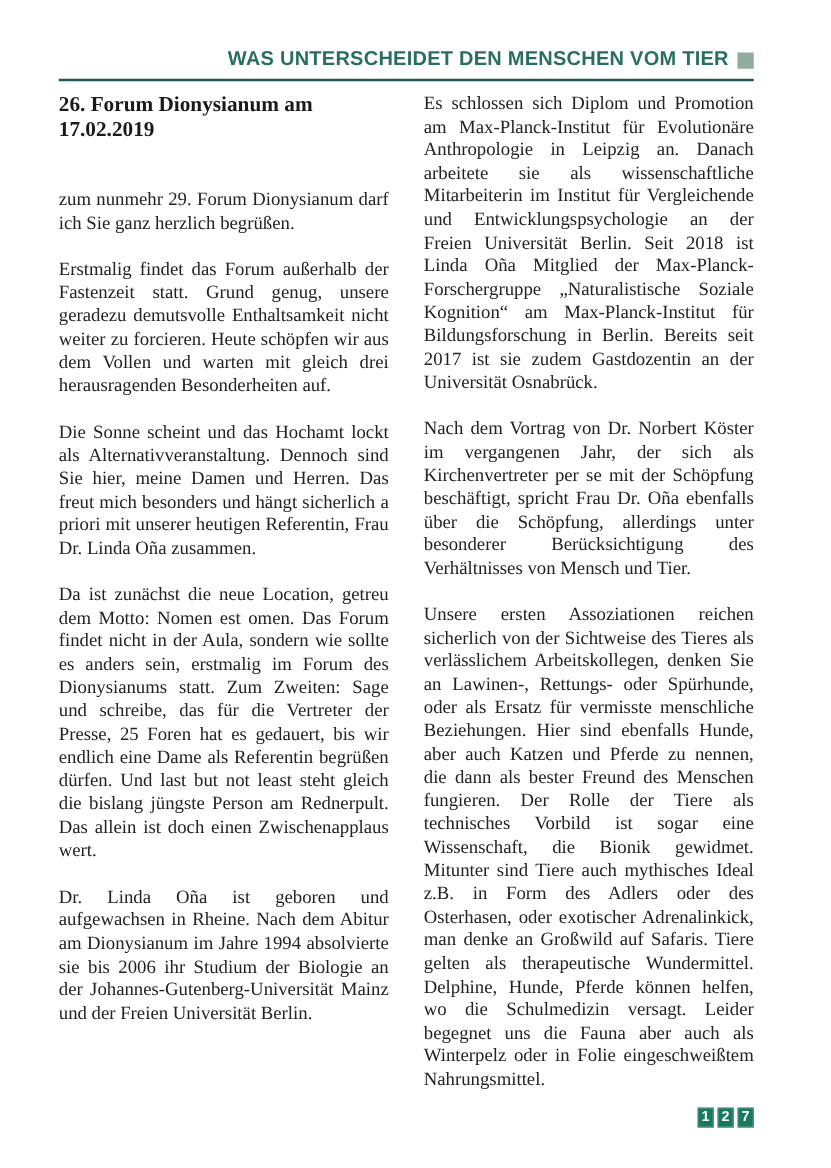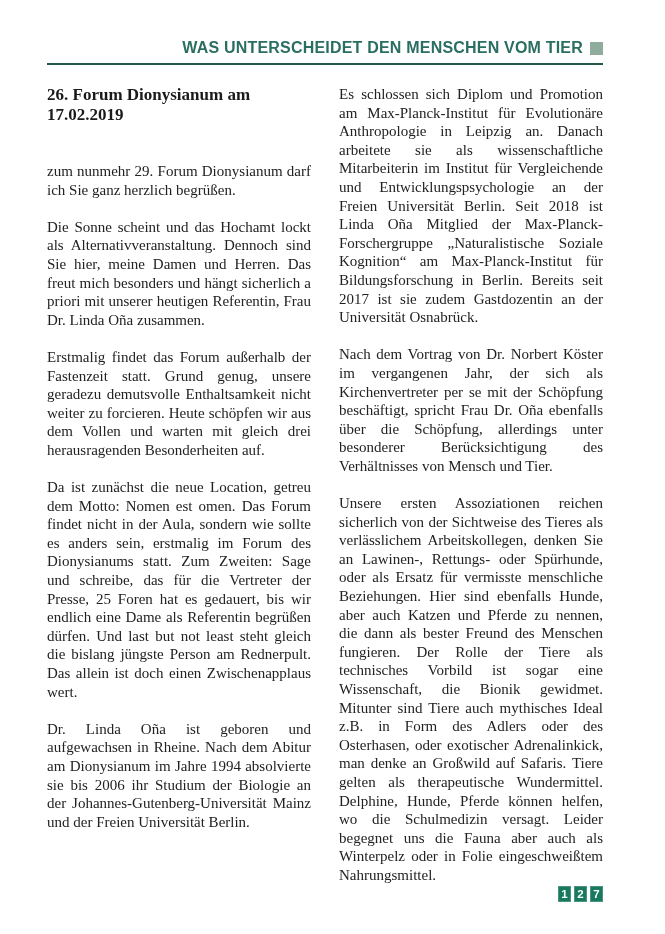--- a/index.html
+++ b/index.html
@@ -43,21 +43,21 @@
   .header-rule {
     height: 2px;
     background: #23584f;
     margin-top: 5px;
     border: none;
   }
   
   .columns {
     display: flex;
     gap: 28px;
-    margin-top: 20px;
+    margin-top: 9px;
   }
   .col {
     flex: 1 1 0;
     min-width: 0;
     text-align: justify;
     font-size: 15px;
     line-height: 18.6px;
     hyphens: auto;
     -webkit-hyphens: auto;
   }
@@ -106,22 +106,22 @@
     <span class="header-title">WAS UNTERSCHEIDET DEN MENSCHEN VOM TIER</span>
     <span class="header-square"></span>
   </div>
   <div class="header-rule"></div>
 
   <div class="columns">
     <div class="col">
       <h2 class="article-title">26. Forum Dionysianum am 17.02.2019</h2>
       <div>
           <p>zum nunmehr 29. Forum Dionysianum darf ich Sie ganz herzlich begrüßen.</p>
+          <p>Erstmalig findet das Forum außerhalb der Fastenzeit statt. Grund genug, unsere geradezu demutsvolle Enthaltsamkeit nicht weiter zu forcieren. Heute schöpfen wir aus dem Vollen und warten mit gleich drei herausragenden Besonderheiten auf.</p>
           <p>Die Sonne scheint und das Hochamt lockt als Alternativveranstaltung. Dennoch sind Sie hier, meine Damen und Herren. Das freut mich besonders und hängt sicherlich a priori mit unserer heutigen Referentin, Frau Dr. Linda Oña zusammen.</p>
-          <p>Erstmalig findet das Forum außerhalb der Fastenzeit statt. Grund genug, unsere geradezu demutsvolle Enthaltsamkeit nicht weiter zu forcieren. Heute schöpfen wir aus dem Vollen und warten mit gleich drei herausragenden Besonderheiten auf.</p>
           <p>Da ist zunächst die neue Location, getreu dem Motto: Nomen est omen. Das Forum findet nicht in der Aula, sondern wie sollte es anders sein, erstmalig im Forum des Dionysianums statt. Zum Zweiten: Sage und schreibe, das für die Vertreter der Presse, 25 Foren hat es gedauert, bis wir endlich eine Dame als Referentin begrüßen dürfen. Und last but not least steht gleich die bislang jüngste Person am Rednerpult. Das allein ist doch einen Zwischenapplaus wert.</p>
           <p>Dr. Linda Oña ist geboren und aufgewachsen in Rheine. Nach dem Abitur am Dionysianum im Jahre 1994 absolvierte sie bis 2006 ihr Studium der Biologie an der Johannes-Gutenberg-Universität Mainz und der Freien Universität Berlin.</p>
         </div>
     </div>
     <div class="col">
       <div>
           <p>Es schlossen sich Diplom und Promotion am Max-Planck-Institut für Evolutionäre Anthropologie in Leipzig an. Danach arbeitete sie als wissenschaftliche Mitarbeiterin im Institut für Vergleichende und Entwicklungspsychologie an der Freien Universität Berlin. Seit 2018 ist Linda Oña Mitglied der Max-Planck-Forschergruppe „Naturalistische Soziale Kognition“ am Max-Planck-Institut für Bildungsforschung in Berlin. Bereits seit 2017 ist sie zudem Gastdozentin an der Universität Osnabrück.</p>
           <p>Nach dem Vortrag von Dr. Norbert Köster im vergangenen Jahr, der sich als Kirchenvertreter per se mit der Schöpfung beschäftigt, spricht Frau Dr. Oña ebenfalls über die Schöpfung, allerdings unter besonderer Berücksichtigung des Verhältnisses von Mensch und Tier.</p>
           <p>Unsere ersten Assoziationen reichen sicherlich von der Sichtweise des Tieres als verlässlichem Arbeitskollegen, denken Sie an Lawinen-, Rettungs- oder Spürhunde, oder als Ersatz für vermisste menschliche Beziehungen. Hier sind ebenfalls Hunde, aber auch Katzen und Pferde zu nennen, die dann als bester Freund des Menschen fungieren. Der Rolle der Tiere als technisches Vorbild ist sogar eine Wissenschaft, die Bionik gewidmet. Mitunter sind Tiere auch mythisches Ideal z.B. in Form des Adlers oder des Osterhasen, oder exotischer Adrenalinkick, man denke an Großwild auf Safaris. Tiere gelten als therapeutische Wundermittel. Delphine, Hunde, Pferde können helfen, wo die Schulmedizin versagt. Leider begegnet uns die Fauna aber auch als Winterpelz oder in Folie eingeschweißtem Nahrungsmittel.</p>
         </div>

